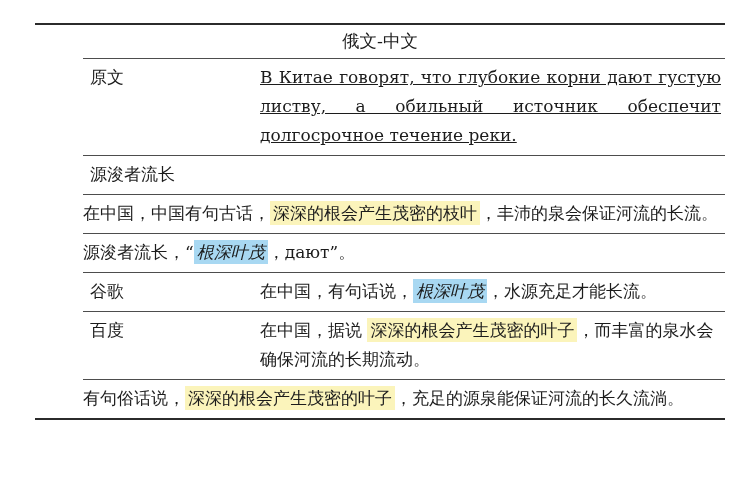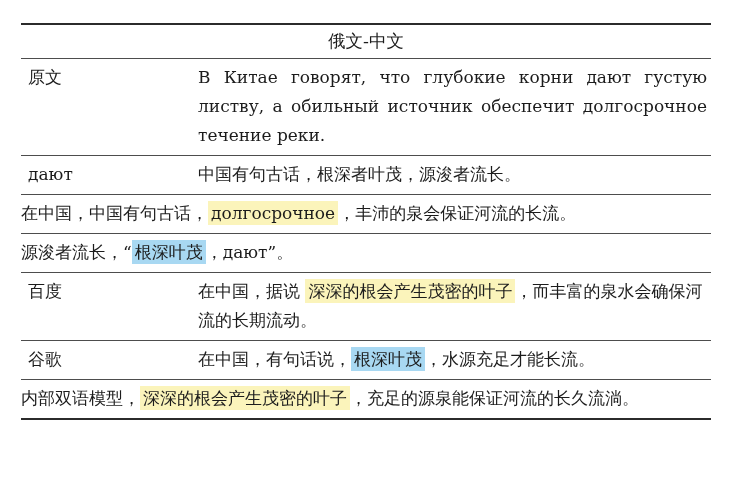--- a/index.html
+++ b/index.html
@@ -11,111 +11,110 @@
     position: relative;
     width: 733px;
     height: 478px;
     background: #ffffff;
     overflow: hidden;
     font-family: "DejaVu Serif", "Liberation Serif", serif;
     color: #1c1c1c;
   }
   .tbl {
     position: absolute;
-    left: 21px;
+    left: 35px;
     top: 23px;
     width: 690px;
     border-top: 2px solid #2b2b2b;
     border-bottom: 2px solid #2b2b2b;
   }
   .hrow {
     text-align: center;
     font-size: 17.5px;
     line-height: 32px;
     height: 33px;
   }
   .row {
     display: flex;
     border-top: 1px solid #4d4d4d;
     padding: 4px 0 5px 0;
+    margin-left: 48px;
   }
   .lbl {
     width: 177px;
     flex: 0 0 177px;
     padding-left: 7px;
     box-sizing: border-box;
     font-size: 17px;
     line-height: 29px;
   }
   .cnt {
     flex: 1 1 auto;
     font-size: 17px;
     line-height: 29px;
     padding-right: 4px;
   }
   .cnt.justify {
     text-align: justify;
     text-justify: inter-word;
+    text-decoration: underline;
   }
   .hl {
     padding: 2px 3px;
   }
   .hl-yellow { background: var(--hl-yellow, #fbf4bb); }
-  .hl-blue   { background: var(--hl-blue, #a8d8f2); }
+  .hl-blue   { background: var(--hl-blue, #a8d8f2); font-style: italic; }
 </style>
 </head>
 <body>
 
 <div class="screen">
   <div class="tbl">
 
     <div class="hrow">
       <span>俄文-中文</span>
     </div>
 
     <div class="row">
       <div class="lbl">原文</div>
       <div class="cnt justify">
         <span>В Китае говорят, что глубокие корни дают густую листву, а обильный источник обеспечит долгосрочное течение реки.</span>
       </div>
     </div>
 
     <div class="row">
-      <div class="lbl">дают</div>
-      <div class="cnt">
-        <span>中国有句古话，根深者叶茂，源浚者流长。</span>
-      </div>
+      <div class="lbl">源浚者流长</div>
     </div>
 
     <div class="row">
       <div class="cnt">
-        <span>在中国，中国有句古话，</span><span class="hl hl-yellow">долгосрочное</span><span>，丰沛的泉会保证河流的长流。</span>
+        <span>在中国，中国有句古话，</span><span class="hl hl-yellow">深深的根会产生茂密的枝叶</span><span>，丰沛的泉会保证河流的长流。</span>
       </div>
     </div>
 
     <div class="row">
       <div class="cnt">
         <span>源浚者流长，“</span><span class="hl hl-blue">根深叶茂</span><span>，дают”。</span>
+      </div>
+    </div>
+
+    <div class="row">
+      <div class="lbl">谷歌</div>
+      <div class="cnt">
+        <span>在中国，有句话说，</span><span class="hl hl-blue">根深叶茂</span><span>，水源充足才能长流。</span>
       </div>
     </div>
 
     <div class="row">
       <div class="lbl">百度</div>
       <div class="cnt">
         <span>在中国，据说 </span><span class="hl hl-yellow">深深的根会产生茂密的叶子</span><span>，而丰富的泉水会确保河流的长期流动。</span>
       </div>
     </div>
 
     <div class="row">
-      <div class="lbl">谷歌</div>
       <div class="cnt">
-        <span>在中国，有句话说，</span><span class="hl hl-blue">根深叶茂</span><span>，水源充足才能长流。</span>
-      </div>
-    </div>
-
-    <div class="row">
-      <div class="cnt">
-        <span>内部双语模型，</span><span class="hl hl-yellow">深深的根会产生茂密的叶子</span><span>，充足的源泉能保证河流的长久流淌。</span>
+        <span>有句俗话说，</span><span class="hl hl-yellow">深深的根会产生茂密的叶子</span><span>，充足的源泉能保证河流的长久流淌。</span>
       </div>
     </div>
 
   </div>
 </div>
 
 </body></html>

